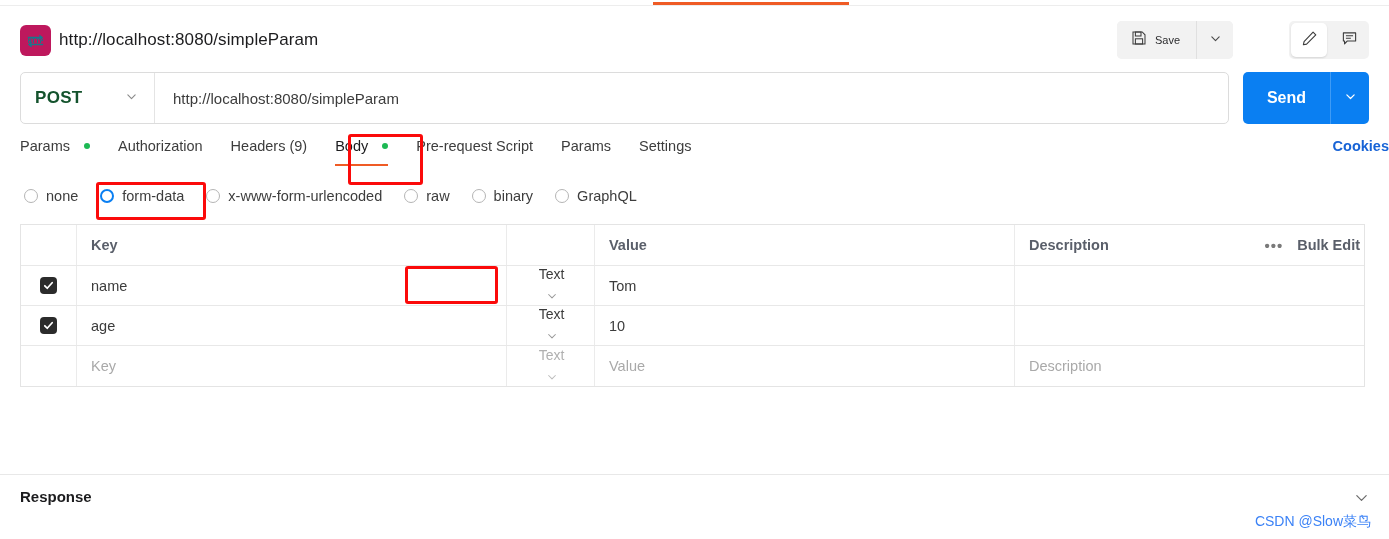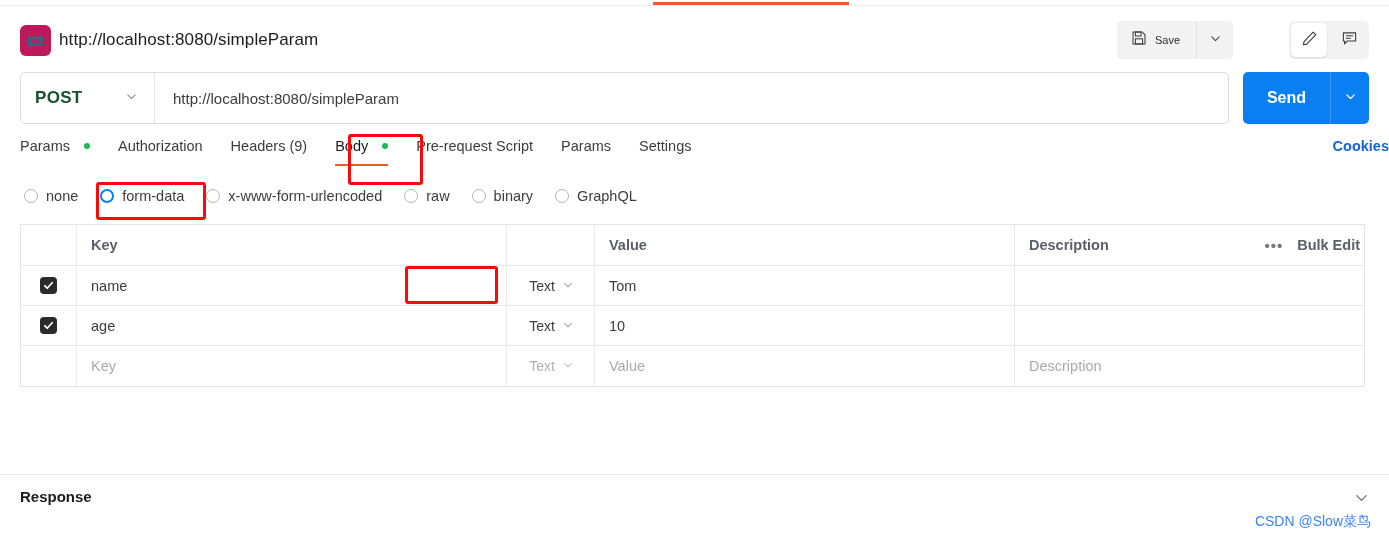--- a/index.html
+++ b/index.html
@@ -236,21 +236,21 @@
   .tcell {
     display: flex; align-items: center;
     border-right: 1px solid #ebebeb;
     padding: 0 14px;
     font-size: 14.5px;
     color: #3c3c3c;
     overflow: hidden;
   }
   .c-check { width: 56px; justify-content: center; padding: 0; }
   .c-key { width: 430px; }
-  .c-type { width: 88px; justify-content: center; gap: 7px; padding-right: 12px; }
+  .c-type { width: 88px; justify-content: flex-end; gap: 7px; padding-right: 12px; flex-direction: column; }
   .c-value { width: 420px; }
   .c-desc { flex: 1; border-right: none; }
   .head .tcell { color: #5a5f6a; font-weight: bold; height: 100%; }
   .head { height: 41px; }
   .chk {
     width: 17px; height: 17px;
     border-radius: 4px;
     background: #2b2b2b;
     display: flex; align-items: center; justify-content: center;
     cursor: pointer;

